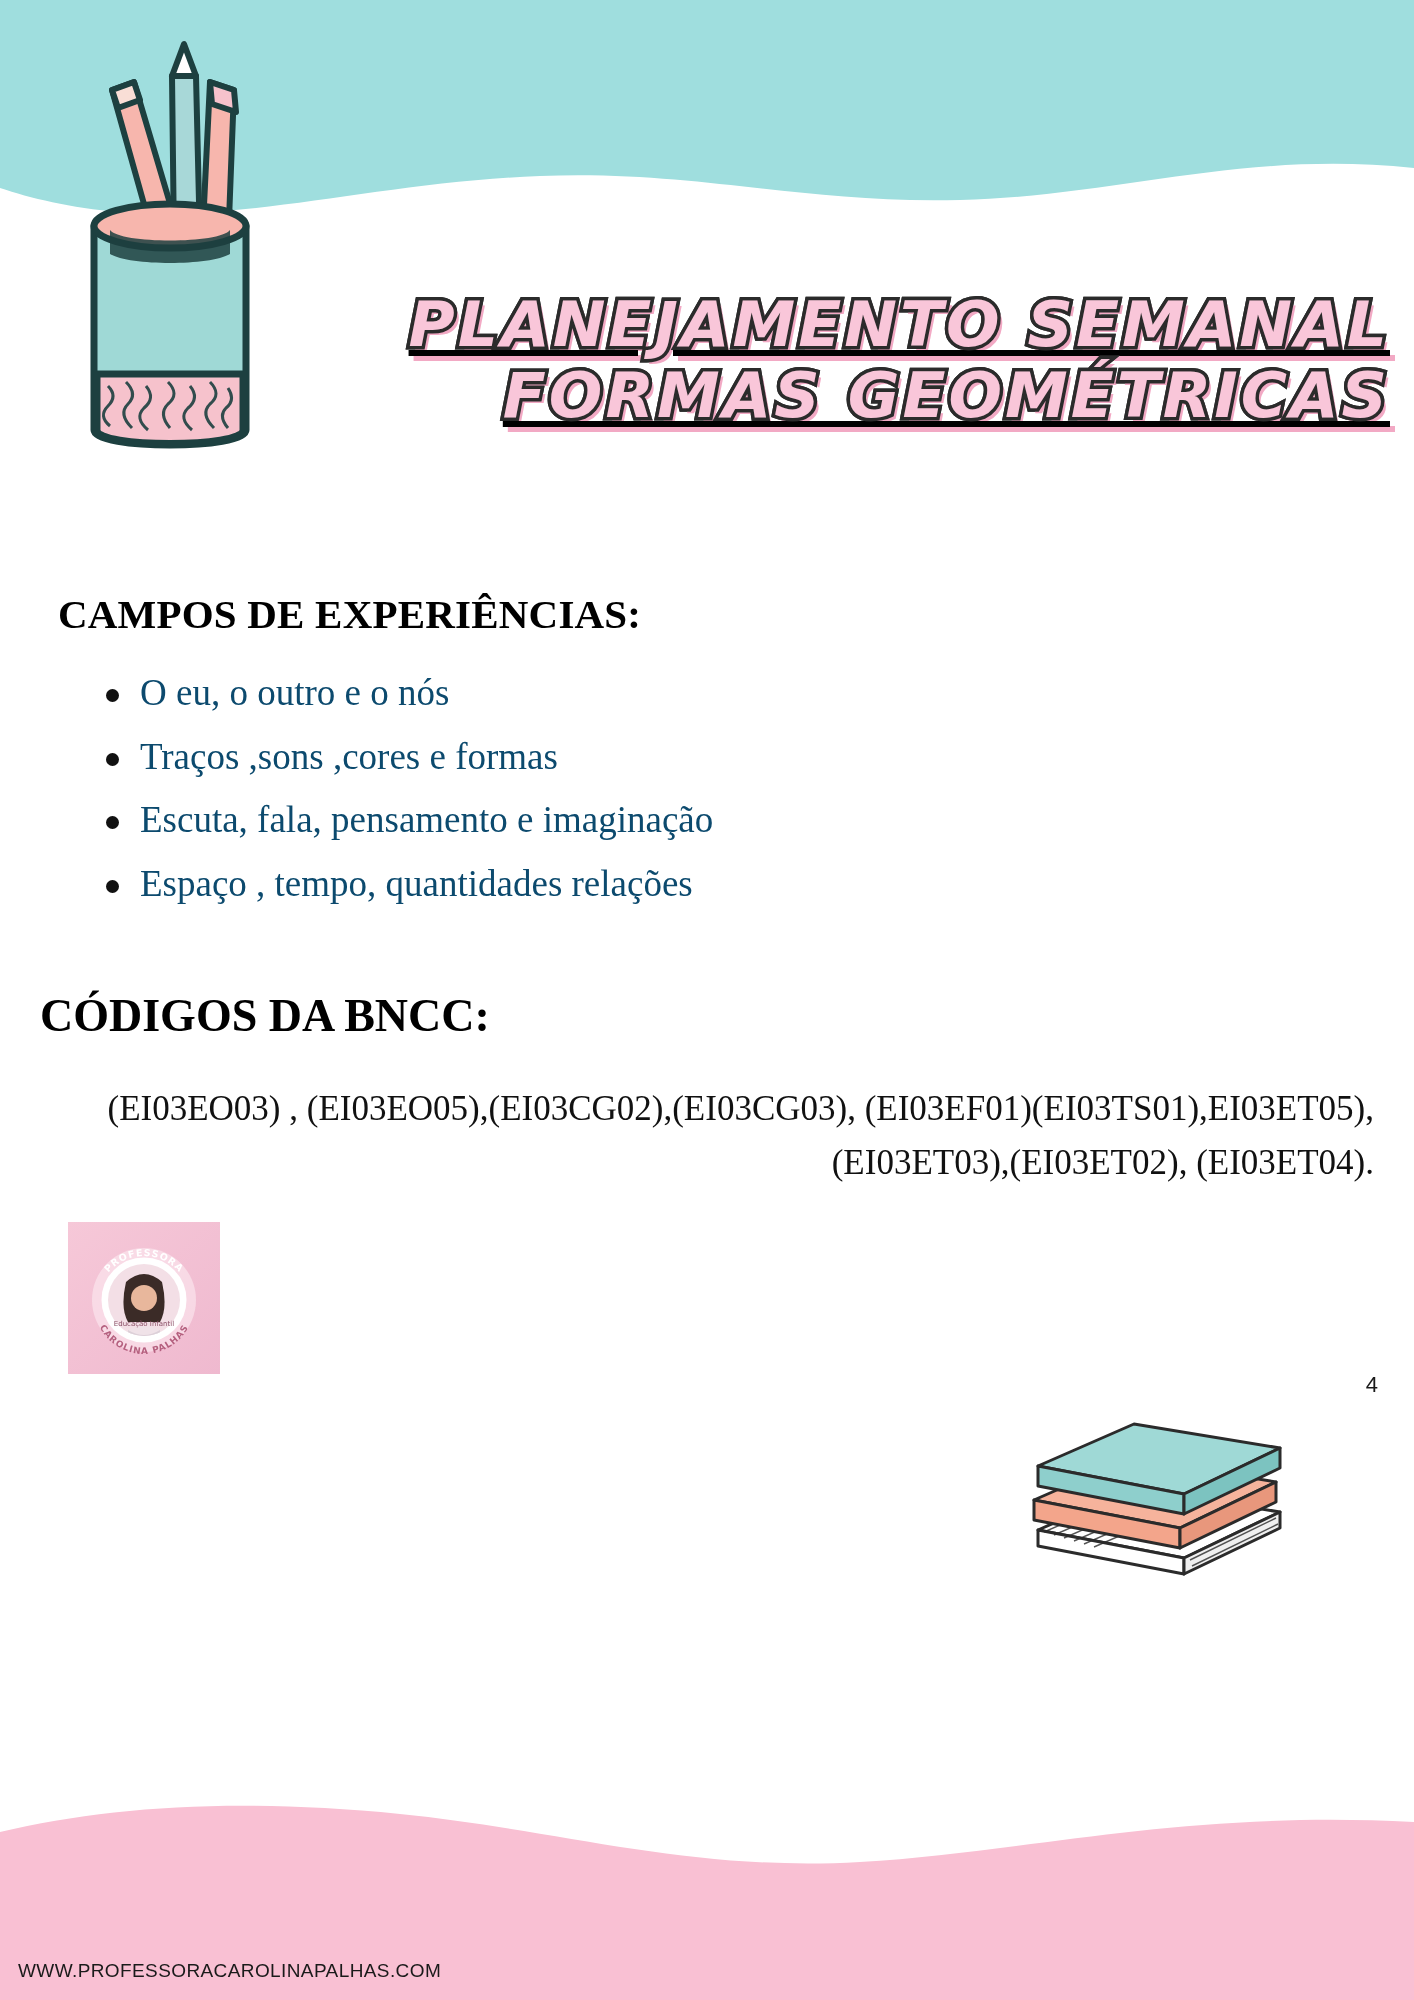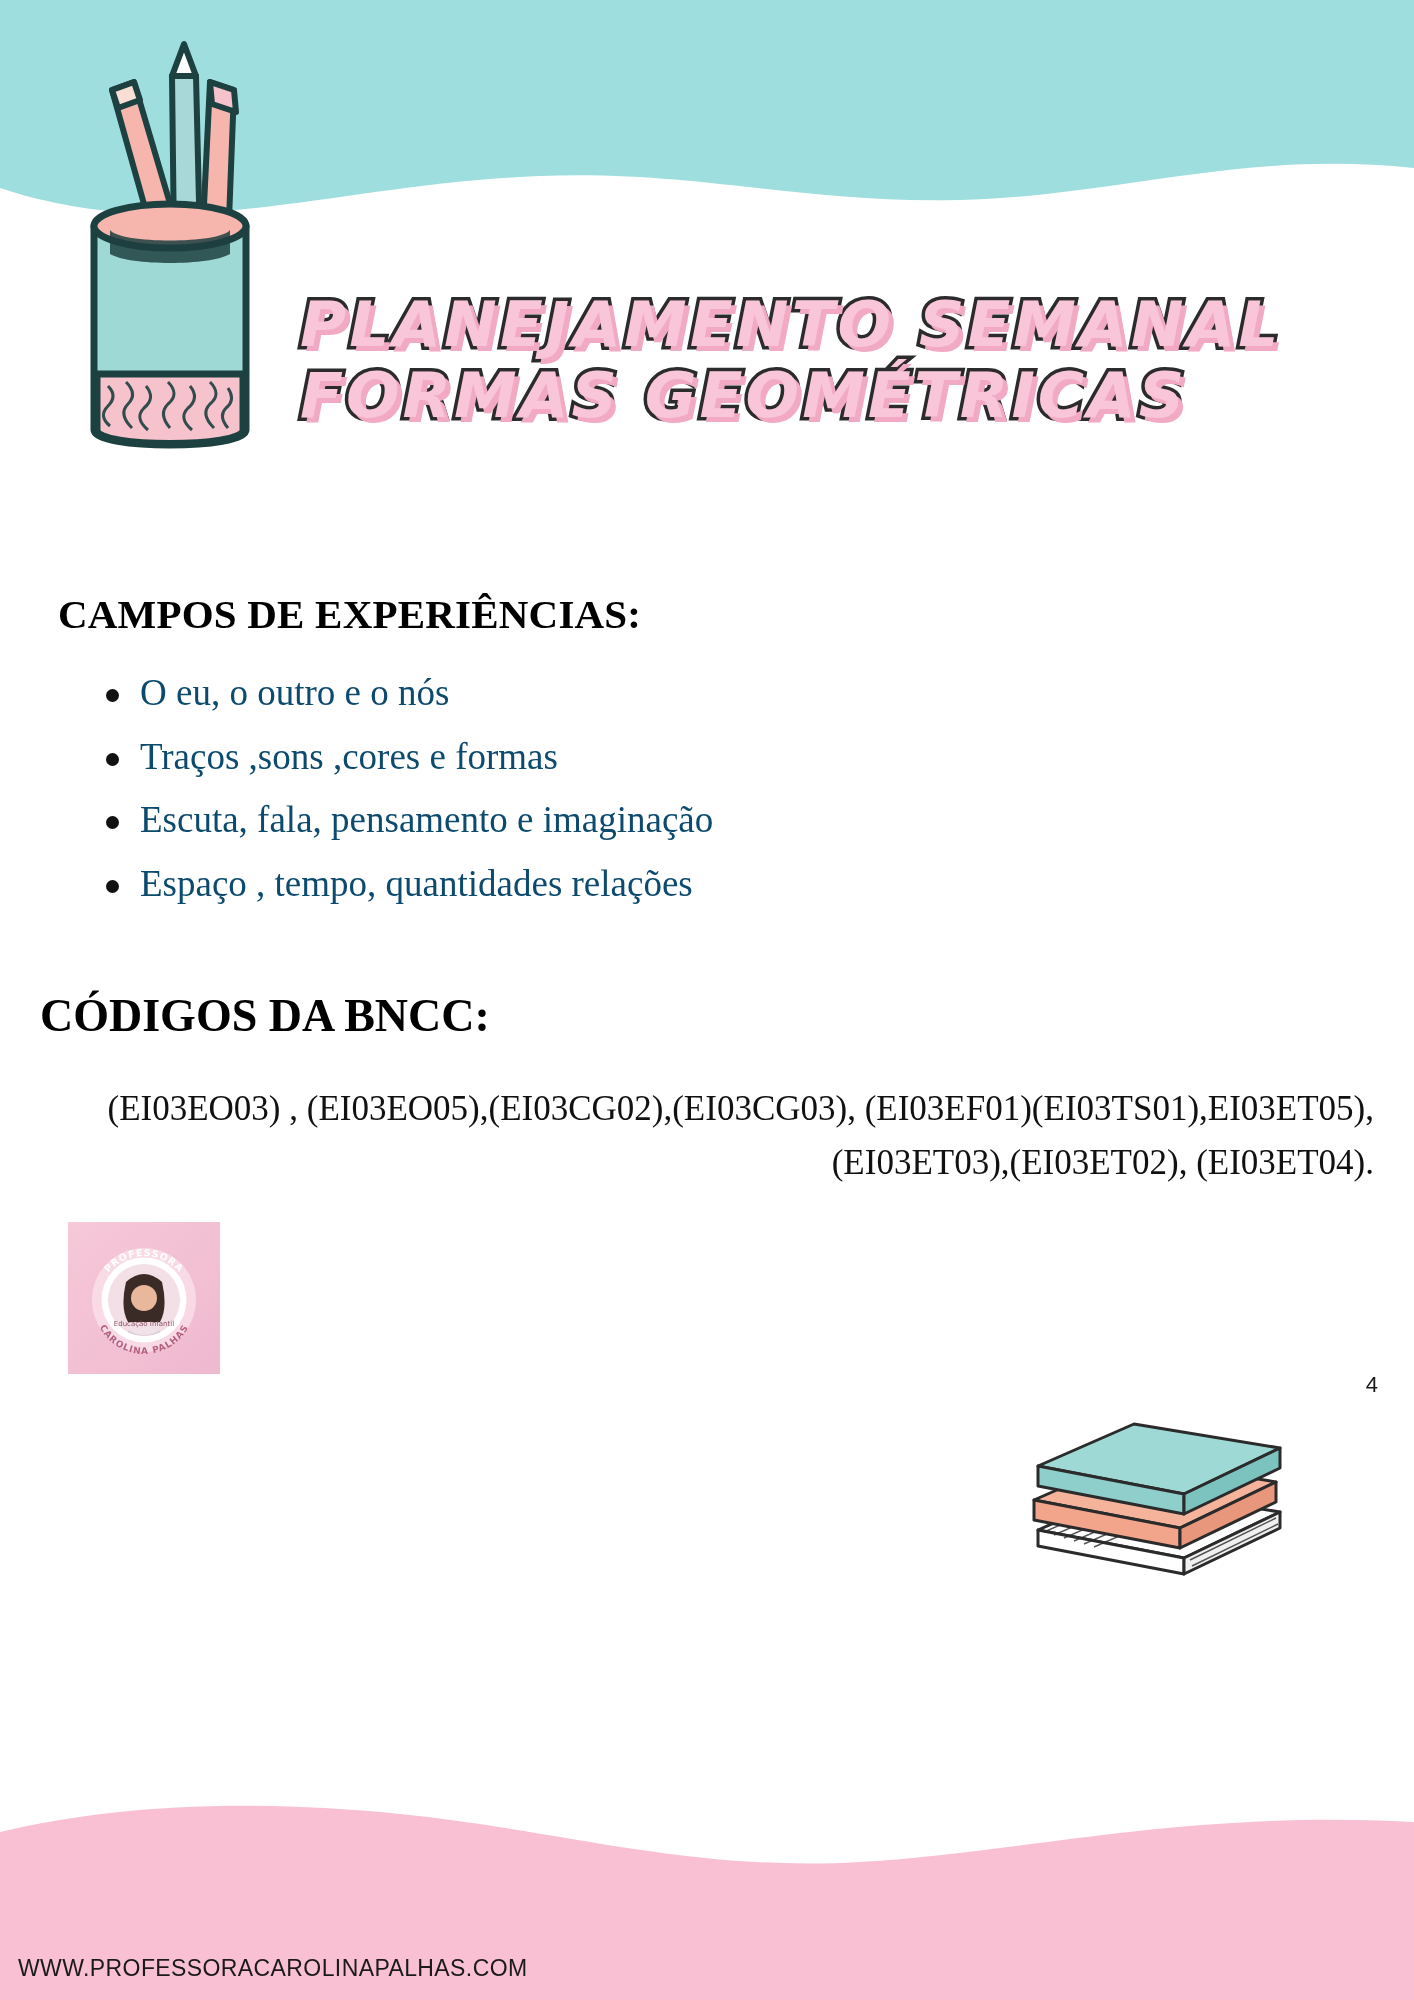--- a/index.html
+++ b/index.html
@@ -39,21 +39,22 @@
     z-index: 3;
   }
 
   
   .title-block {
     position: absolute;
     top: 290px;
     left: 300px;
     width: 1090px;
     z-index: 4;
-    text-align: left;
+    text-align: right;
+    text-decoration: underline;
   }
   .title-line {
     font-family: "DejaVu Sans", sans-serif;
     font-weight: bold;
     font-style: italic;
     font-size: 63px;
     letter-spacing: 3px;
     line-height: 1.12;
     color: #f9c6d9;
     -webkit-text-stroke: 7px #2b2b2b;
@@ -147,21 +148,21 @@
     font-size: 22px;
     color: #1a1a1a;
     z-index: 7;
   }
 
   
   .footer-url {
     position: absolute;
     left: 18px;
     bottom: 18px;
-    font-size: 23px;
+    font-size: 19px;
     letter-spacing: 0.4px;
     color: #1a1a1a;
     z-index: 8;
   }
 </style>
 </head>
 <body>
 
 <svg class="top-wave" viewBox="0 0 1414 280" preserveAspectRatio="none">
   <path d="M0,0 L1414,0 L1414,168 C1240,150 1120,196 960,200 C800,204 700,170 540,176 C380,182 250,222 120,212 C70,208 30,198 0,188 Z" fill="#9fdede"></path>

